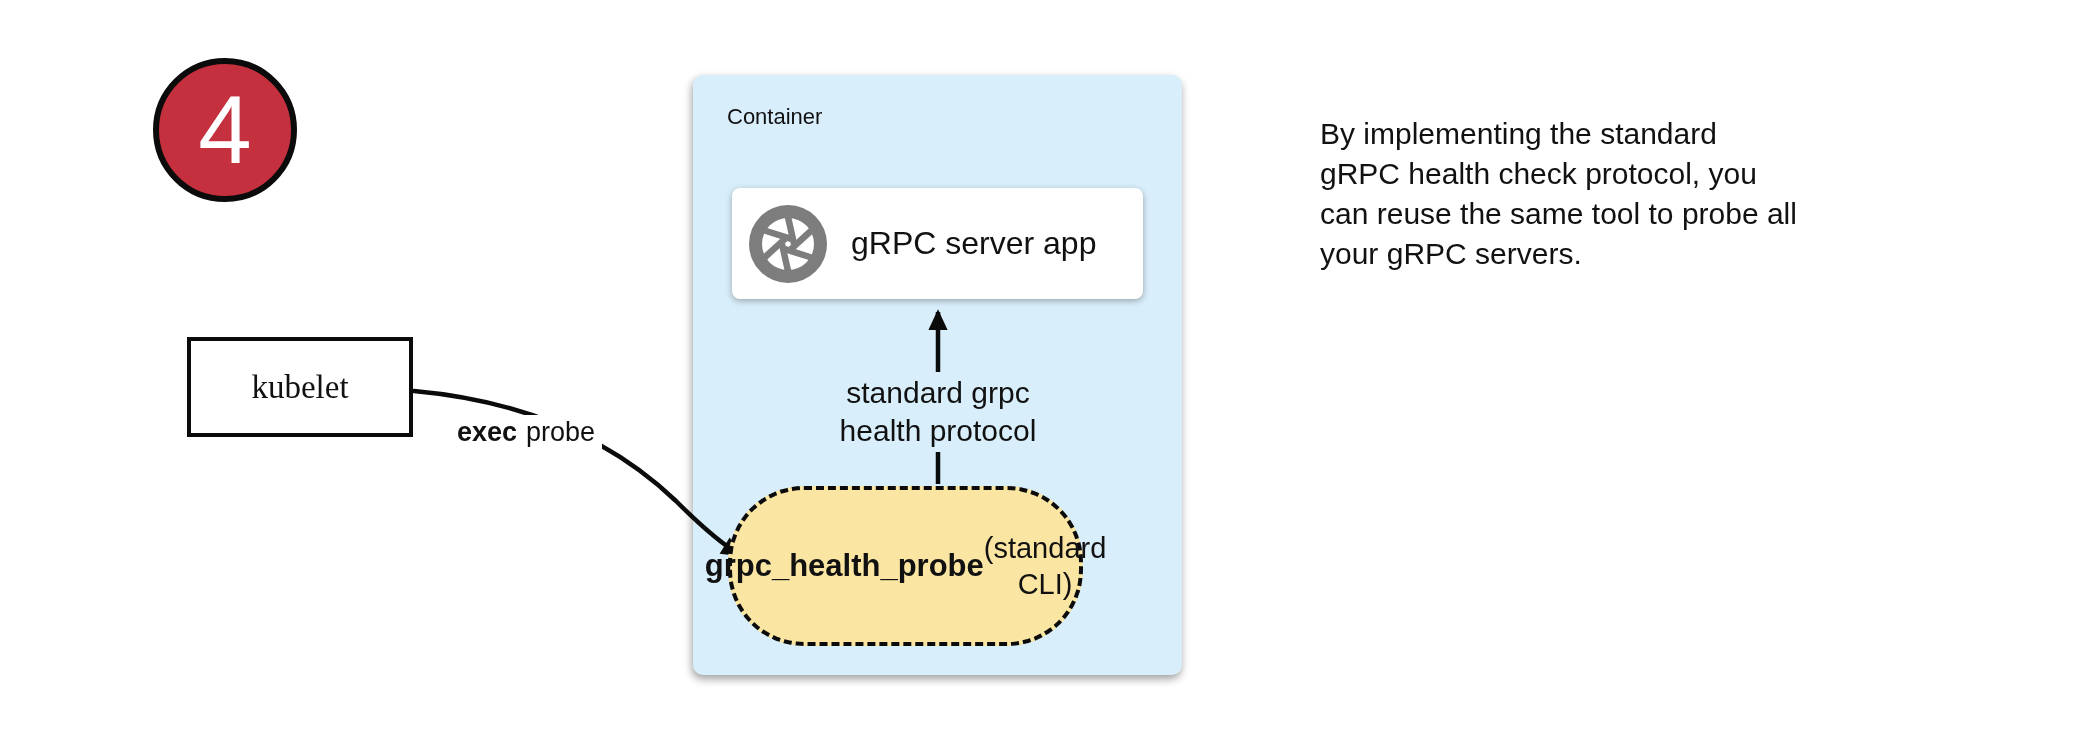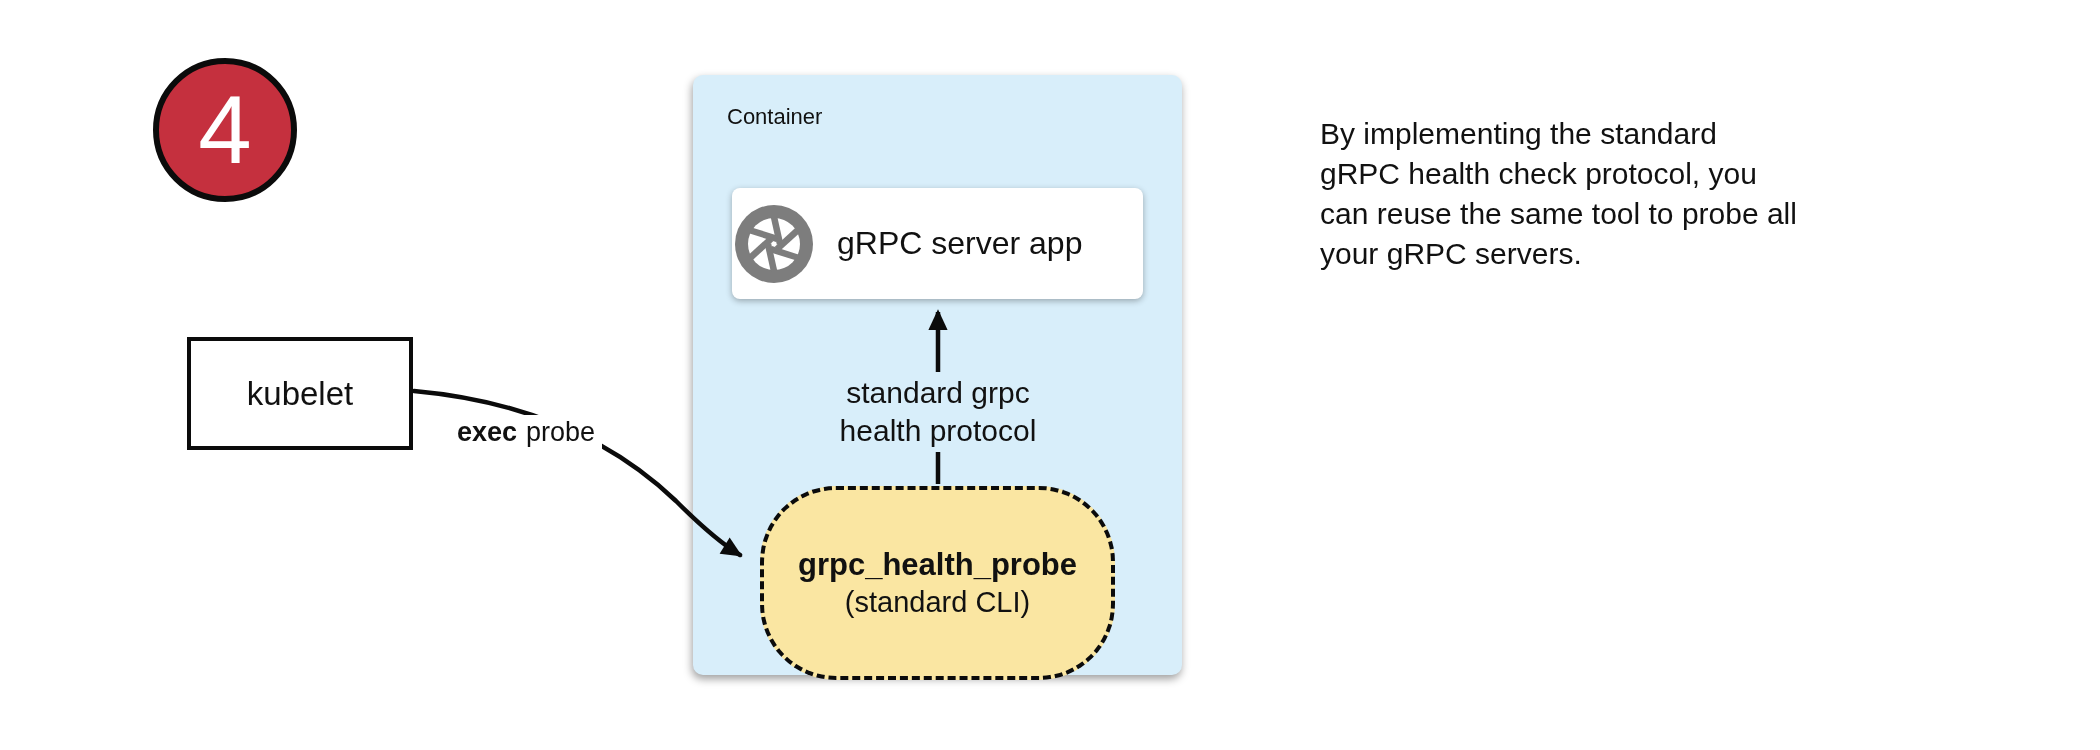--- a/index.html
+++ b/index.html
@@ -19,25 +19,26 @@
     box-sizing:border-box;
     background:#C5303E;
     border:6px solid #0b0b0b;
     border-radius:50%;
     display:flex;align-items:center;justify-content:center;
     color:#ffffff;font-size:96px;font-weight:400;
   }
 
   
   .kubelet-box{
-    left:187px;top:337px;width:226px;height:113px;
+    left:187px;top:337px;width:226px;height:100px;
     box-sizing:border-box;
     background:#ffffff;border:4px solid #0b0b0b;
     display:flex;align-items:center;justify-content:center;
     font-size:33px;
+    font-family:Liberation Serif, serif;
   }
 
   
   .container-box{
     left:693px;top:75px;width:489px;height:600px;
     background:#D8EEFA;border-radius:10px;
     box-shadow:-1px 4px 9px rgba(0,0,0,0.38);
   }
   .container-label{
     left:727px;top:104px;font-size:22px;
@@ -46,33 +47,33 @@
   
   .arrows{left:0;top:0;width:2100px;height:750px;pointer-events:none;}
 
   
   .server-box{
     left:732px;top:188px;width:411px;height:111px;
     box-sizing:border-box;
     background:#ffffff;border-radius:8px;
     box-shadow:0 2px 6px rgba(0,0,0,0.30);
     display:flex;align-items:center;
-    padding-left:2px;
+    padding-left:16px;
   }
   .server-box .icon-wrap{width:80px;height:80px;flex:0 0 auto;}
   .server-box .server-label{font-size:32px;margin-left:23px;}
 
   
   .probe-box{
-    left:760px;top:486px;width:355px;height:194px;
+    left:728px;top:486px;width:355px;height:160px;
     box-sizing:border-box;
     background:#FAE6A2;
     border:4px dashed #0b0b0b;
     border-radius:76px;
-    display:flex;flex-direction:column;align-items:center;justify-content:center;
+    display:flex;flex-direction:row;align-items:center;justify-content:center;
     text-align:center;
   }
   .probe-title{font-size:31px;font-weight:bold;line-height:38px;}
   .probe-subtitle{font-size:29px;line-height:36px;}
 
   
   .exec-label{
     left:450px;top:415px;
     background:#ffffff;
     font-size:27px;padding:2px 7px;

